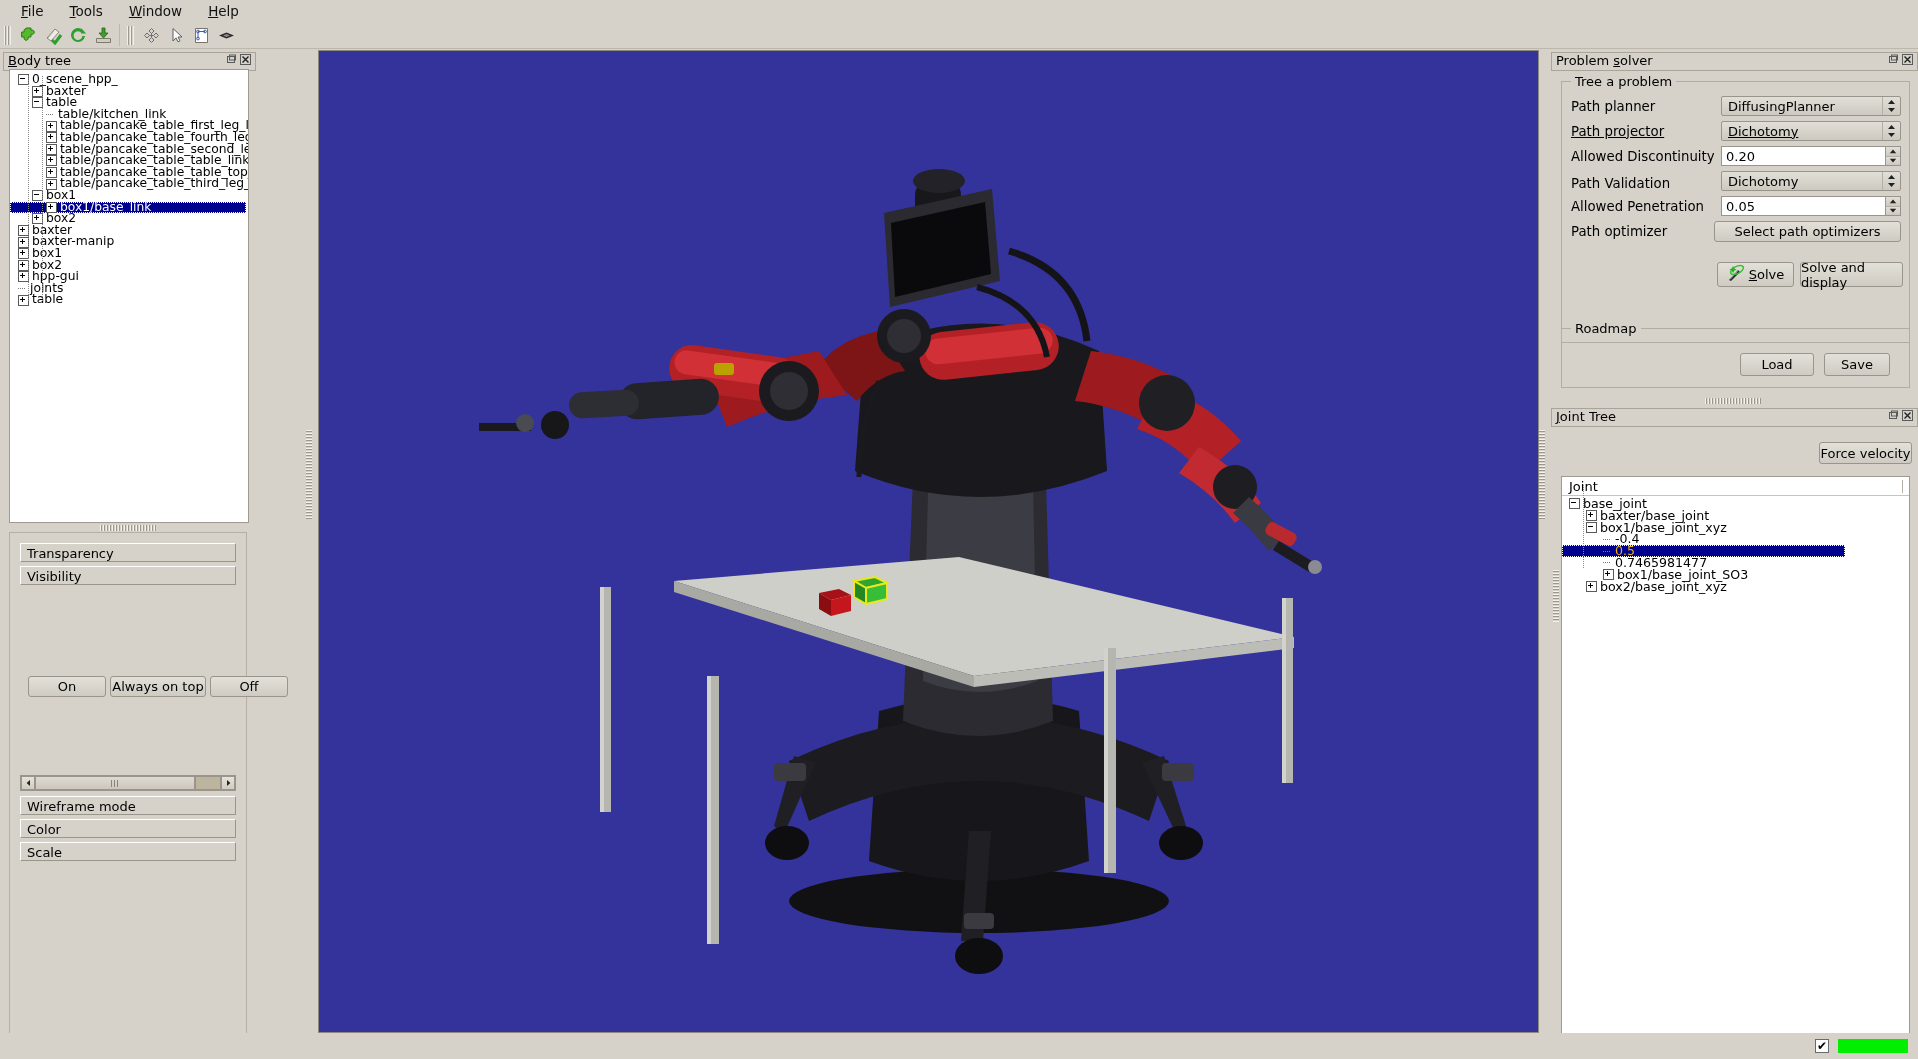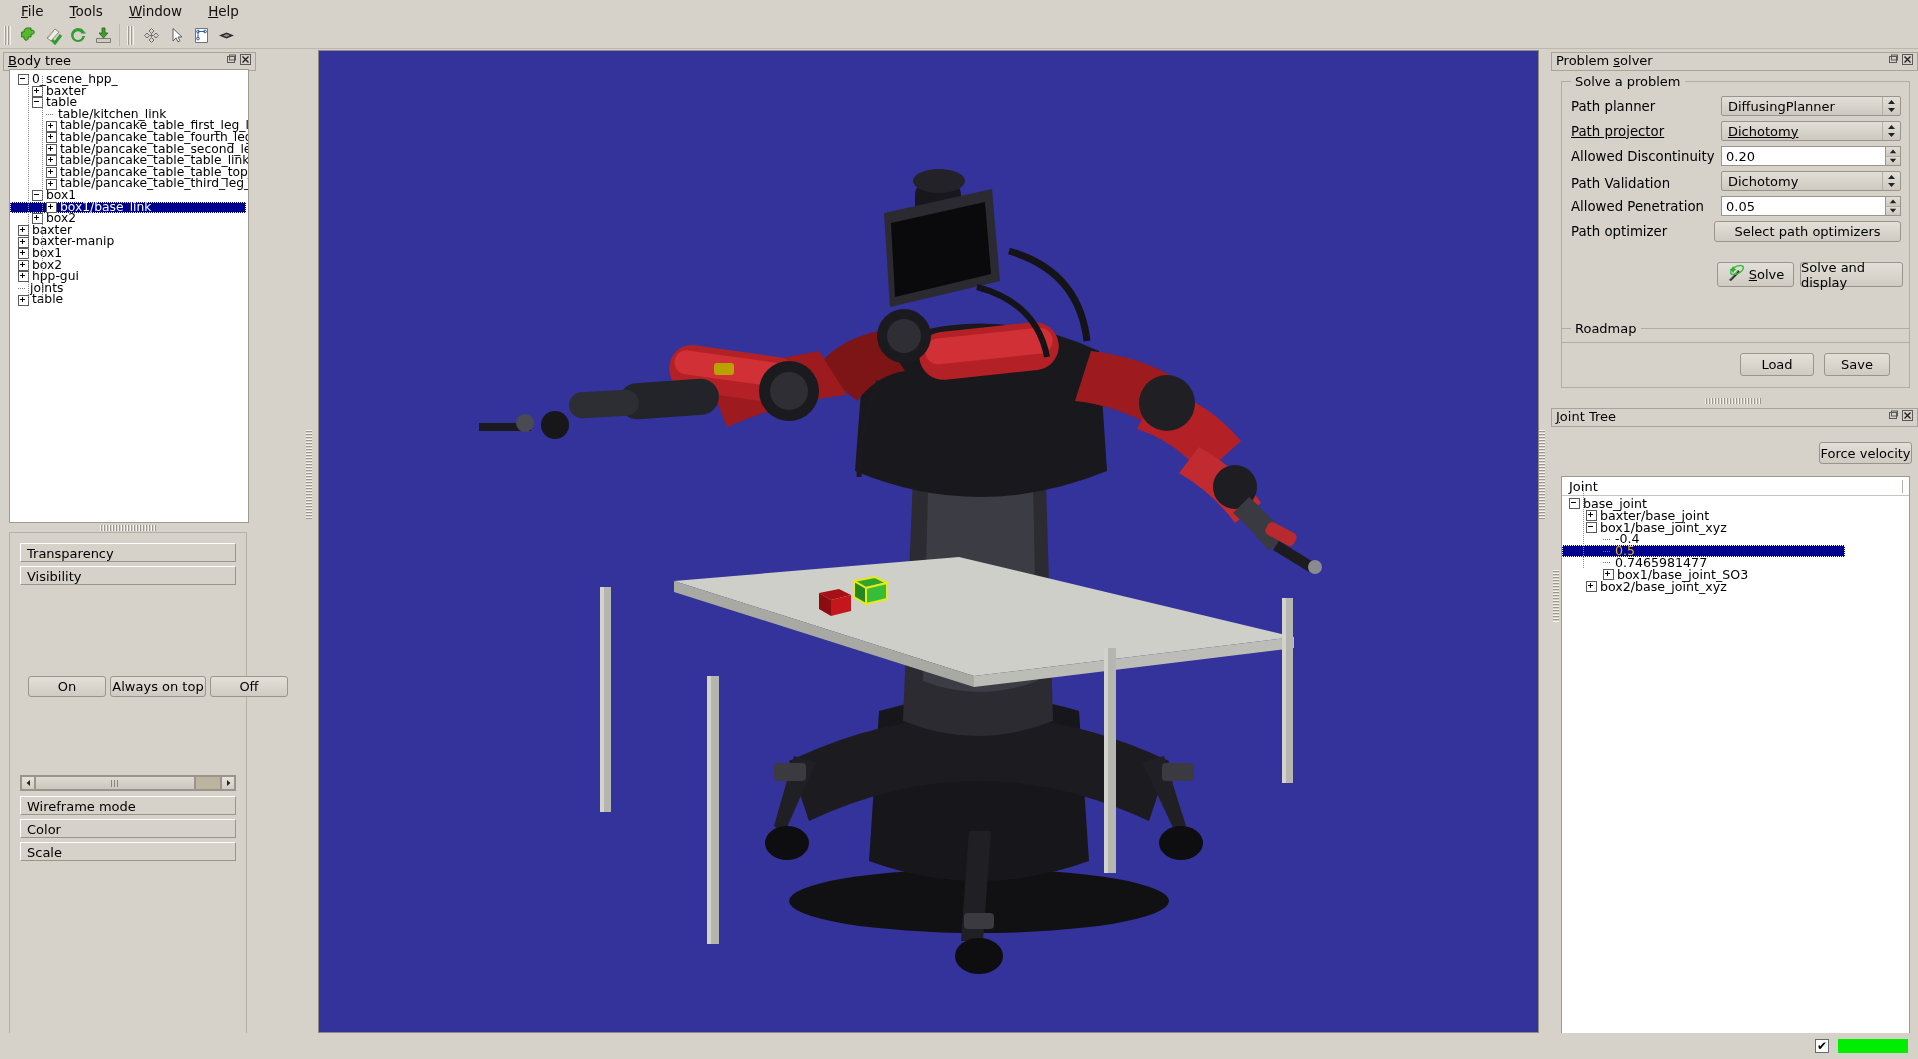--- a/index.html
+++ b/index.html
@@ -464,21 +464,21 @@
         <span>
           <svg width="11" height="11" viewBox="0 0 11 11">
               <rect x="0.5" y="0.5" width="10" height="10" fill="none" stroke="#5a5a5a"></rect>
               <path d="M2.5 2.5 l6 6 M8.5 2.5 l-6 6" stroke="#222" stroke-width="1.4"></path>
             </svg>
         </span>
       </div>
     </div>
 
     <div class="group" style="left:16px;top:31px;width:349px;height:262px;">
-      <div class="glabel">Solve a problem</div>
+      <div class="glabel">Tree a problem</div>
 
       <div class="frow" style="left:9px;top:14px;width:330px;">
         <div class="flabel" style="width:150px;">Path planner</div>
         <div class="combo" style="width:180px;">
           <span>DiffusingPlanner</span>
           <span class="arrows">
             <svg width="9" height="14" viewBox="0 0 9 14">
                 <path d="M4.5 1 L8 5 L1 5 Z" fill="#222"></path>
                 <path d="M4.5 13 L8 9 L1 9 Z" fill="#222"></path>
               </svg>

